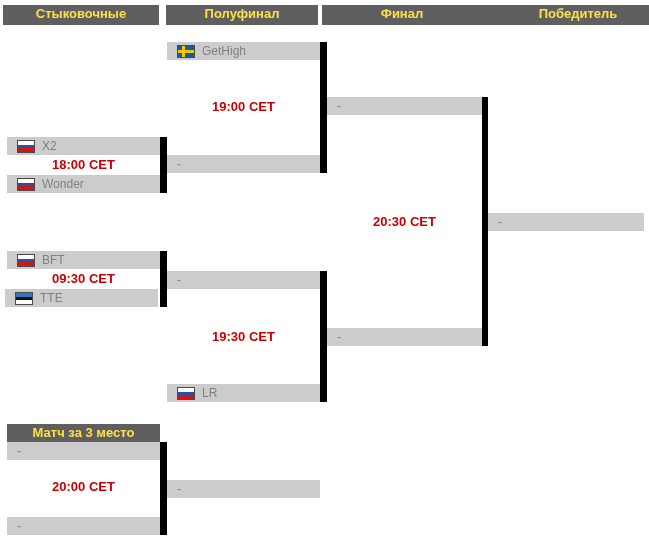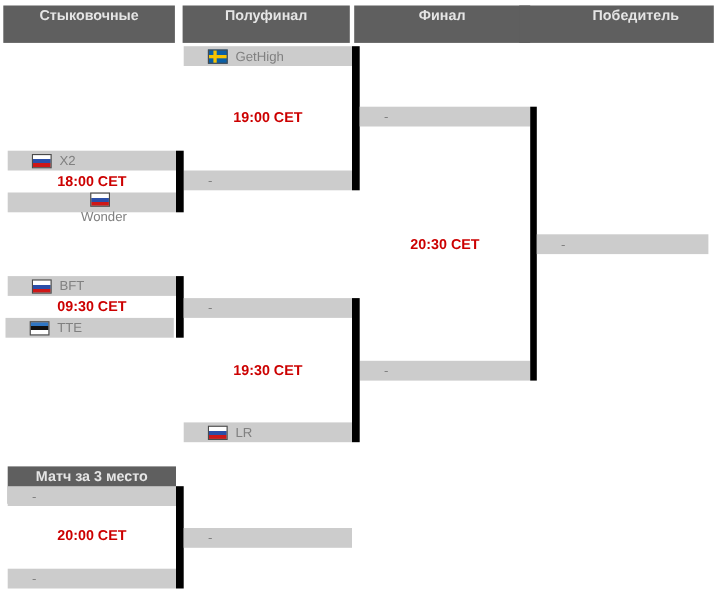--- a/index.html
+++ b/index.html
@@ -1,27 +1,27 @@
 <!DOCTYPE html>
 <html><head>
 <meta charset="utf-8">
 <style>
   html,body{margin:0;padding:0;background:#ffffff;}
   #bracket{
     position:relative;width:649px;height:538px;background:#ffffff;overflow:hidden;
     font-family:"Liberation Sans",sans-serif;
   }
   .col-header{
-    position:absolute;height:34px;background:#5f5f5f;color:#e5e5e5;
+    position:absolute;height:20px;background:#5f5f5f;color:#fde047;
     font-size:13px;font-weight:bold;text-align:center;line-height:18px;
   }
   .slot{
     position:absolute;height:18px;background:#cccccc;color:#808080;
     font-size:12px;line-height:18px;display:flex;align-items:center;
-    padding-left:22px;box-sizing:border-box;white-space:nowrap;
+    padding-left:10px;box-sizing:border-box;white-space:nowrap;
   }
   .slot .slot-label{color:#808080;}
   .flag{
     display:inline-block;width:16px;height:11px;margin-right:7px;
     border:1px solid #4a4a4a;box-sizing:content-box;position:relative;flex:0 0 auto;
   }
   .flag-se{background:#0b5fa5;}
   .flag-se::before{content:"";position:absolute;left:0;right:0;top:4px;height:3px;background:#f8c300;}
   .flag-se::after{content:"";position:absolute;top:0;bottom:0;left:4px;width:3px;background:#f8c300;}
   .flag-ru{background:linear-gradient(to bottom,#ffffff 0 34%,#2b4ea8 34% 67%,#cf1717 67% 100%);}
@@ -50,21 +50,21 @@
   <div class="slot" style="left:167px;top:155px;width:153px;">
     <span class="slot-label">-</span>
   </div>
   <div class="connector" style="left:320px;top:42px;width:7px;height:131px;"></div>
 
   <div class="slot" style="left:7px;top:137px;width:153px;">
     <span class="flag flag-ru"></span>
     <span class="slot-label">X2</span>
   </div>
   <div class="match-time" style="left:7px;top:157px;width:153px;">18:00 CET</div>
-  <div class="slot" style="left:7px;top:175px;width:153px;flex-direction:column;">
+  <div class="slot" style="left:7px;top:175px;width:153px;">
     <span class="flag flag-ru"></span>
     <span class="slot-label">Wonder</span>
   </div>
   <div class="connector" style="left:160px;top:137px;width:7px;height:56px;"></div>
 
   <div class="slot" style="left:327px;top:97px;width:155px;">
     <span class="slot-label">-</span>
   </div>
   <div class="match-time" style="left:327px;top:214px;width:155px;">20:30 CET</div>
   <div class="slot" style="left:327px;top:328px;width:155px;">

